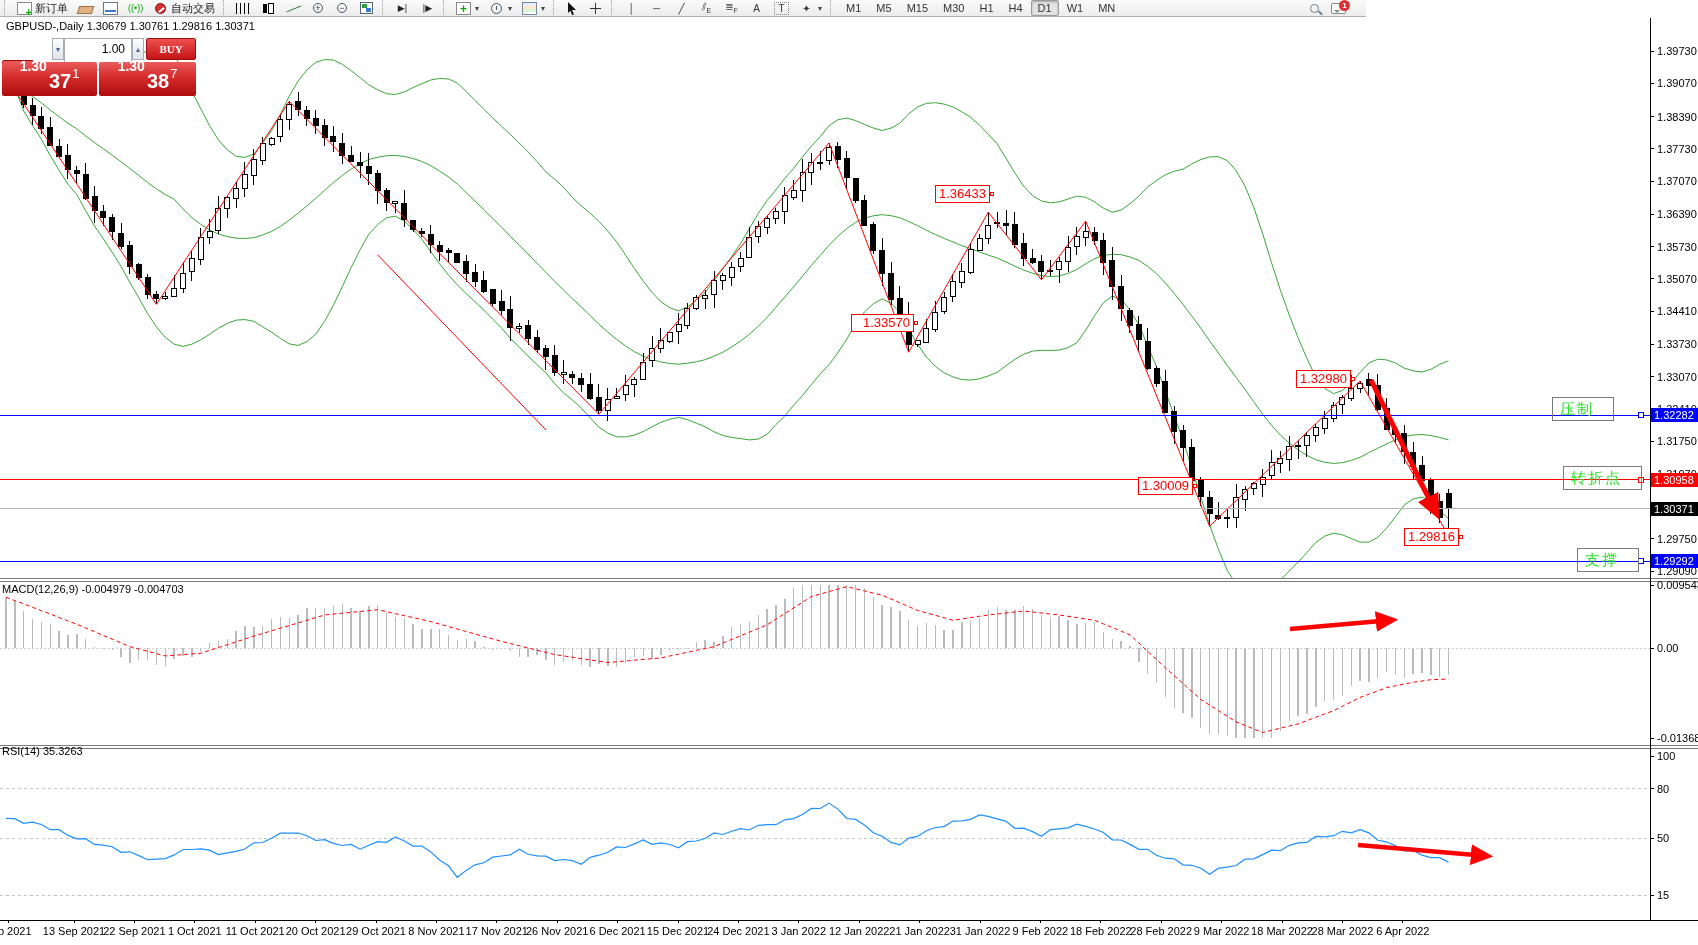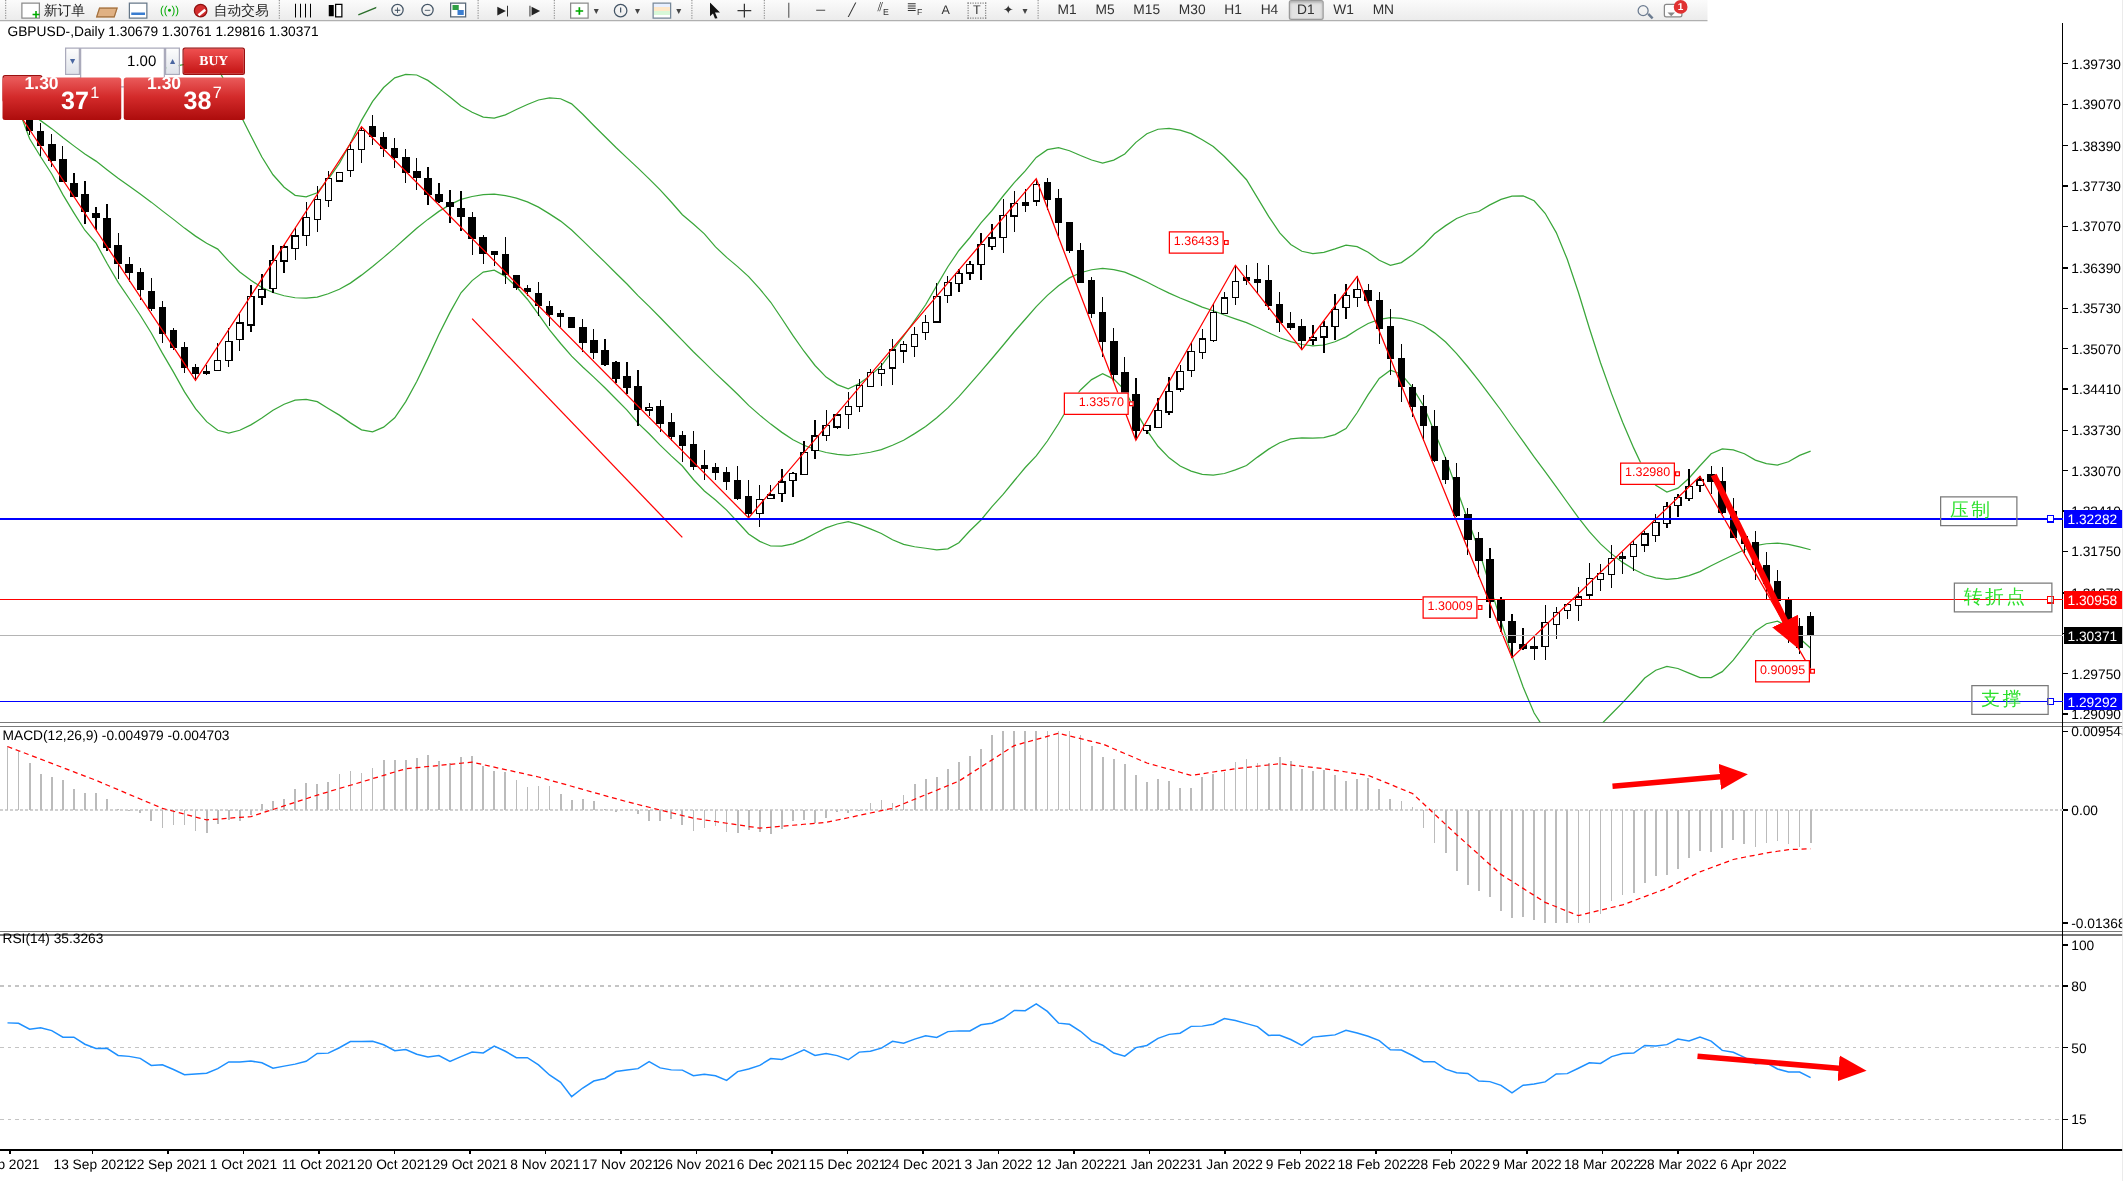--- a/index.html
+++ b/index.html
@@ -68,21 +68,21 @@
   .oc-price{position:absolute;top:24px;height:34px;color:#fff;border-radius:2px;
     background:linear-gradient(#ea5b5b 0%,#d42b2b 45%,#ad0c0c 100%);
     display:flex;align-items:flex-end;justify-content:center;padding-bottom:1px;}
   #sell-price{left:0;width:95px;} #buy-price{left:97px;width:97px;}
   .p-small{font-size:14px;font-weight:bold;margin:0 2px 21px 0;}
   .p-big{font-size:20px;line-height:28px;font-weight:bold;}
   .p-sup{font-size:13px;margin:2px 0 14px 1px;}
   
   .zone{position:absolute;border:1px solid #7a7a7a;color:#2be02b;font-size:15px;letter-spacing:2px;
     padding:2px 19px 3px 7px;z-index:4;background:transparent;line-height:17px;}
-  .callout{position:absolute;border:1px solid #f00;color:#f00;background:#fff;font-size:10px;
+  .callout{position:absolute;border:1px solid #f00;color:#f00;background:#fff;font-size:13px;
     padding:0px 3px 1px 3px;z-index:4;line-height:15px;}
   .callout .anchor{position:absolute;right:-5px;top:50%;margin-top:-2px;width:4px;height:4px;background:#fff;border:1px solid #f00;}
   .pane-label{position:absolute;left:2px;font-size:11px;color:#000;z-index:4;}
   #chart-svg{position:absolute;left:0;top:0;z-index:1;}
 </style>
 </head>
 <body>
 
 <div id="screen">
 
@@ -893,18 +893,18 @@
   </div>
 
   <div class="zone" style="left:1552px;top:397px;">压制</div>
   <div class="zone" style="left:1563px;top:466px;">转折点</div>
   <div class="zone" style="left:1577px;top:548px;">支撑</div>
 
   <div class="callout" style="left:935px;top:185px;"><span>1.36433</span><span class="anchor"></span></div>
   <div class="callout" style="left:851px;top:314px;padding-left:11px;"><span>1.33570</span><span class="anchor"></span></div>
   <div class="callout" style="left:1296px;top:370px;"><span>1.32980</span><span class="anchor"></span></div>
   <div class="callout" style="left:1138px;top:477px;"><span>1.30009</span><span class="anchor"></span></div>
-  <div class="callout" style="left:1404px;top:528px;"><span>0.90095</span><span class="anchor"></span></div>
+  <div class="callout" style="left:1404px;top:528px;"><span>1.29816</span><span class="anchor"></span></div>
 
   <div class="pane-label" style="top:583px;">MACD(12,26,9) -0.004979 -0.004703</div>
   <div class="pane-label" style="top:745px;">RSI(14) 35.3263</div>
 
 </div>
 
 </body></html>

